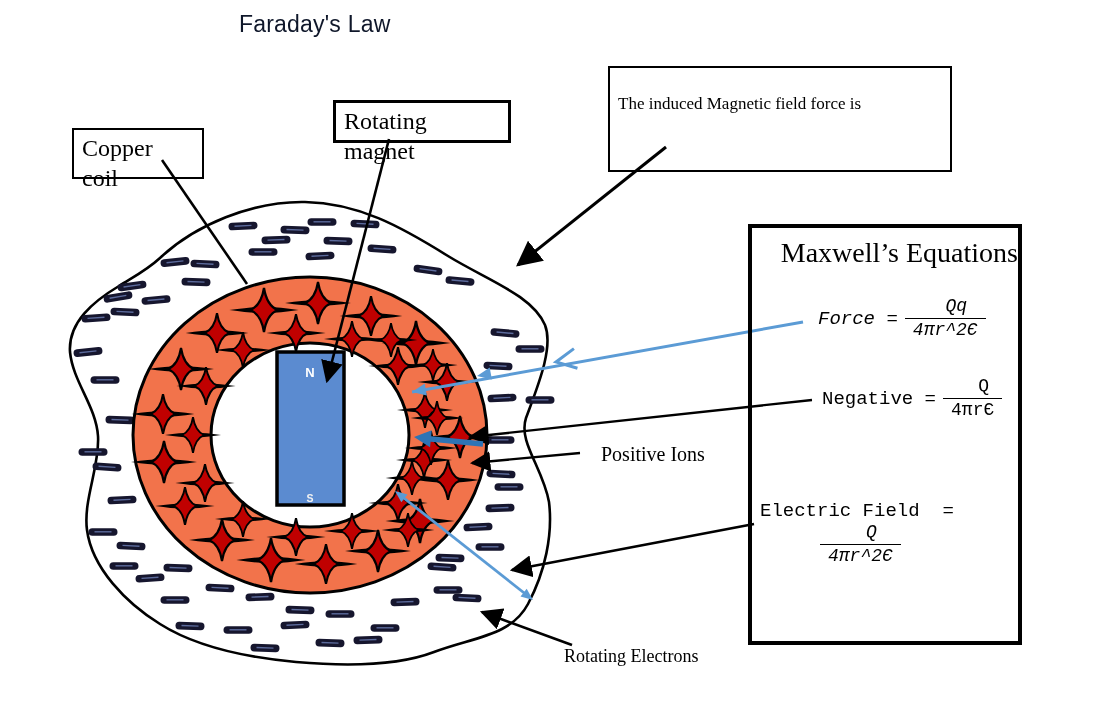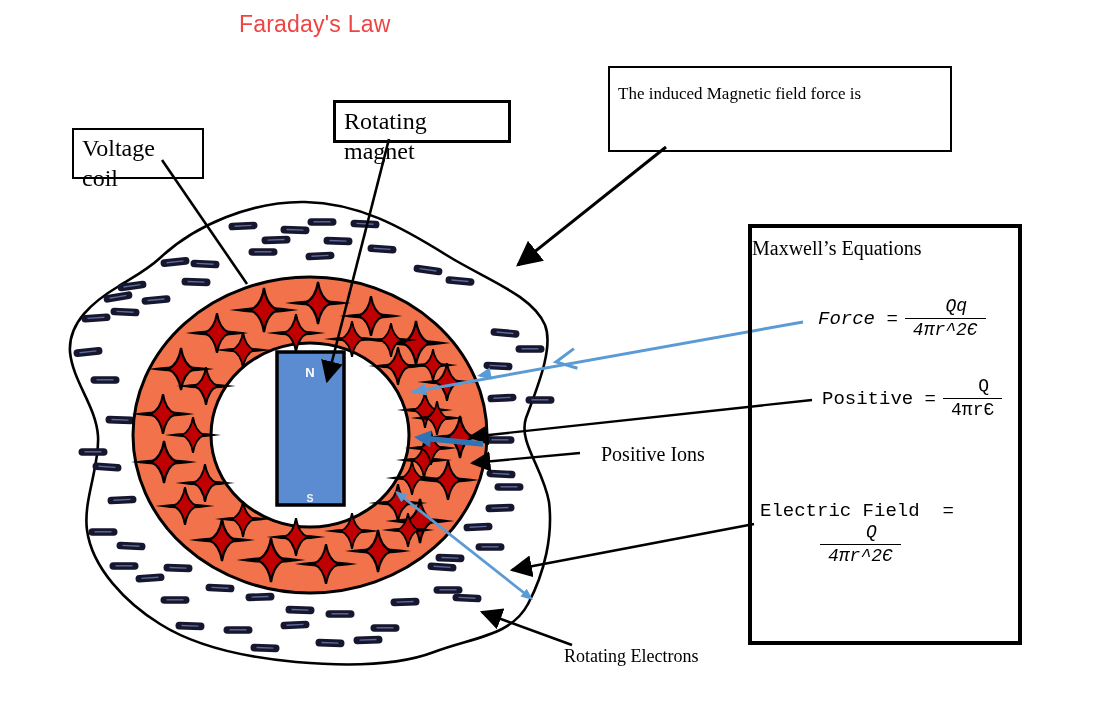--- a/index.html
+++ b/index.html
@@ -1,29 +1,29 @@
 <!DOCTYPE html>
 <html><head>
 <meta charset="utf-8">
 <style>
   html,body{margin:0;padding:0;background:#fff;}
   #canvas{position:relative;width:1111px;height:703px;background:#fff;overflow:hidden;
           font-family:"Liberation Serif",serif;color:#000;}
   #diagram-svg{position:absolute;left:0;top:0;}
   .abs{position:absolute;}
   #page-title{left:239px;top:11px;font-family:"Liberation Sans",sans-serif;
-              font-size:23px;font-weight:500;color:#ef4444;letter-spacing:.2px;}
+              font-size:23px;font-weight:500;color:#0f172a;letter-spacing:.2px;}
   .callout-box{position:absolute;border:2.5px solid #000;font-size:24px;line-height:1.25;
                padding:3px 8px;background:transparent;}
   #copper-box{left:72px;top:128px;width:112px;height:41px;}
   #rotating-box{left:333px;top:100px;width:156px;height:31px;border-width:3px;}
   #induced-box{left:608px;top:66px;width:324px;height:58px;border-width:2.5px;
-               font-size:17px;padding:12px 8px;line-height:28px;}
+               font-size:17px;padding:22px 8px;line-height:28px;}
   #maxwell-box{left:748px;top:224px;width:266px;height:413px;border:4px solid #000;}
-  #maxwell-title{left:0;right:0;top:9px;text-align:left;font-size:20px;}
+  #maxwell-title{left:0;right:0;top:9px;text-align:right;font-size:28px;}
   .eq{position:absolute;display:flex;align-items:center;font-family:Liberation Mono, monospace;}
   .eq .lhs{font-size:19px;margin-right:7px;white-space:pre;}
   .frac{display:inline-flex;flex-direction:column;align-items:center;
         font-size:18px;line-height:1.2;}
   .frac .num{padding:0 8px;margin-left:22px;}
   .frac .den{border-top:1.8px solid #000;padding:1px 8px 0 8px;}
   .it{font-style:italic;}
   #eq-force{left:66px;top:68px;}
   #eq-voltage{left:70px;top:148px;}
   #eq-field{left:8px;top:272px;flex-direction:column;}
@@ -200,21 +200,21 @@
       </g>
       <g transform="translate(533,600) rotate(218.3)">
         <path d="M0,0 L12,-5 L12,5 Z" fill="#5B9BD5"></path>
       </g>
     </g>
   </svg>
 
   <div id="page-title" class="abs">Faraday's Law</div>
 
   <div id="copper-box" class="callout-box">
-    <span>Voltage coil</span>
+    <span>Copper coil</span>
   </div>
 
   <div id="rotating-box" class="callout-box">
     <span>Rotating magnet</span>
   </div>
 
   <div id="induced-box" class="callout-box">
     <div>The induced Magnetic field force is</div>
   </div>
 
@@ -223,21 +223,21 @@
 
     <div id="eq-force" class="eq">
       <span class="lhs it">Force =</span>
       <span class="frac it">
         <span class="num">Qq</span>
         <span class="den">4πr^2Є</span>
       </span>
     </div>
 
     <div id="eq-voltage" class="eq">
-      <span class="lhs">Positive =</span>
+      <span class="lhs">Negative =</span>
       <span class="frac">
         <span class="num">Q</span>
         <span class="den">4πrЄ</span>
       </span>
     </div>
 
     <div id="eq-field" class="eq">
       <span class="lhs">Electric Field  =</span>
       <span class="frac it">
         <span class="num">Q</span>

